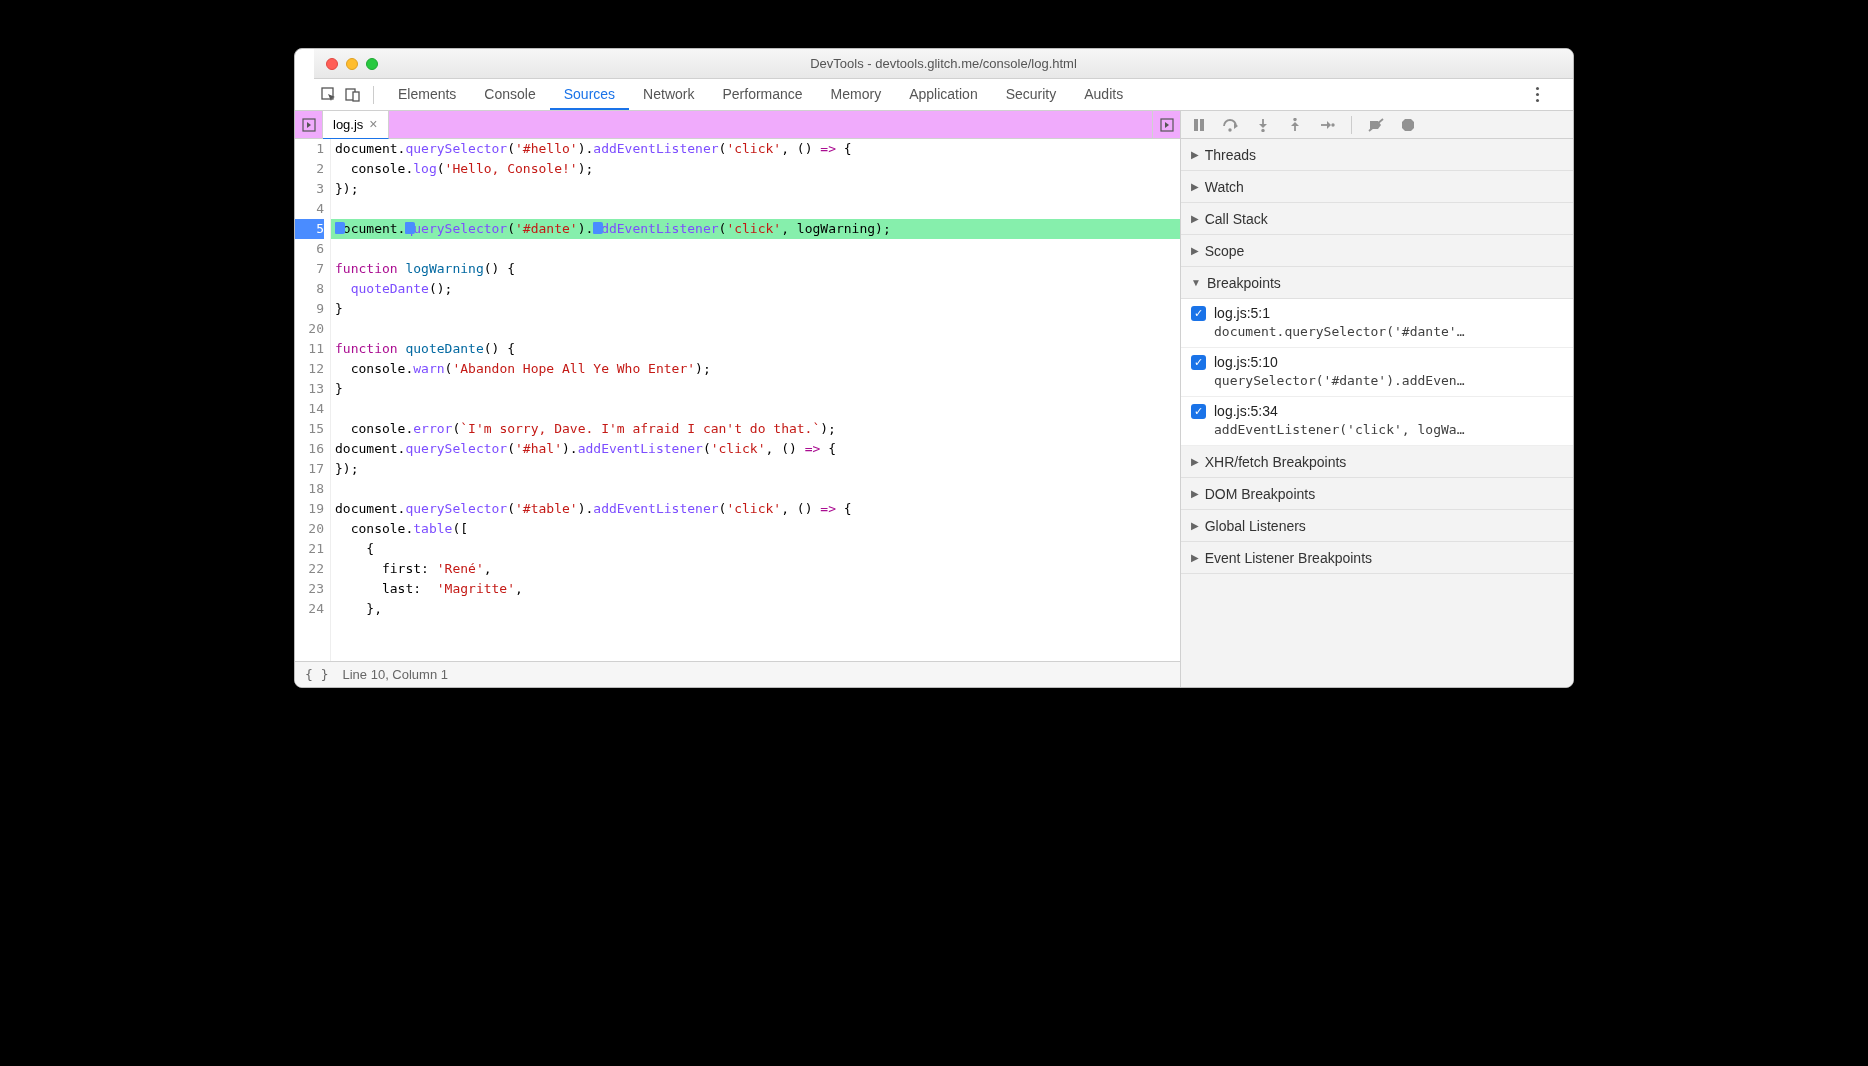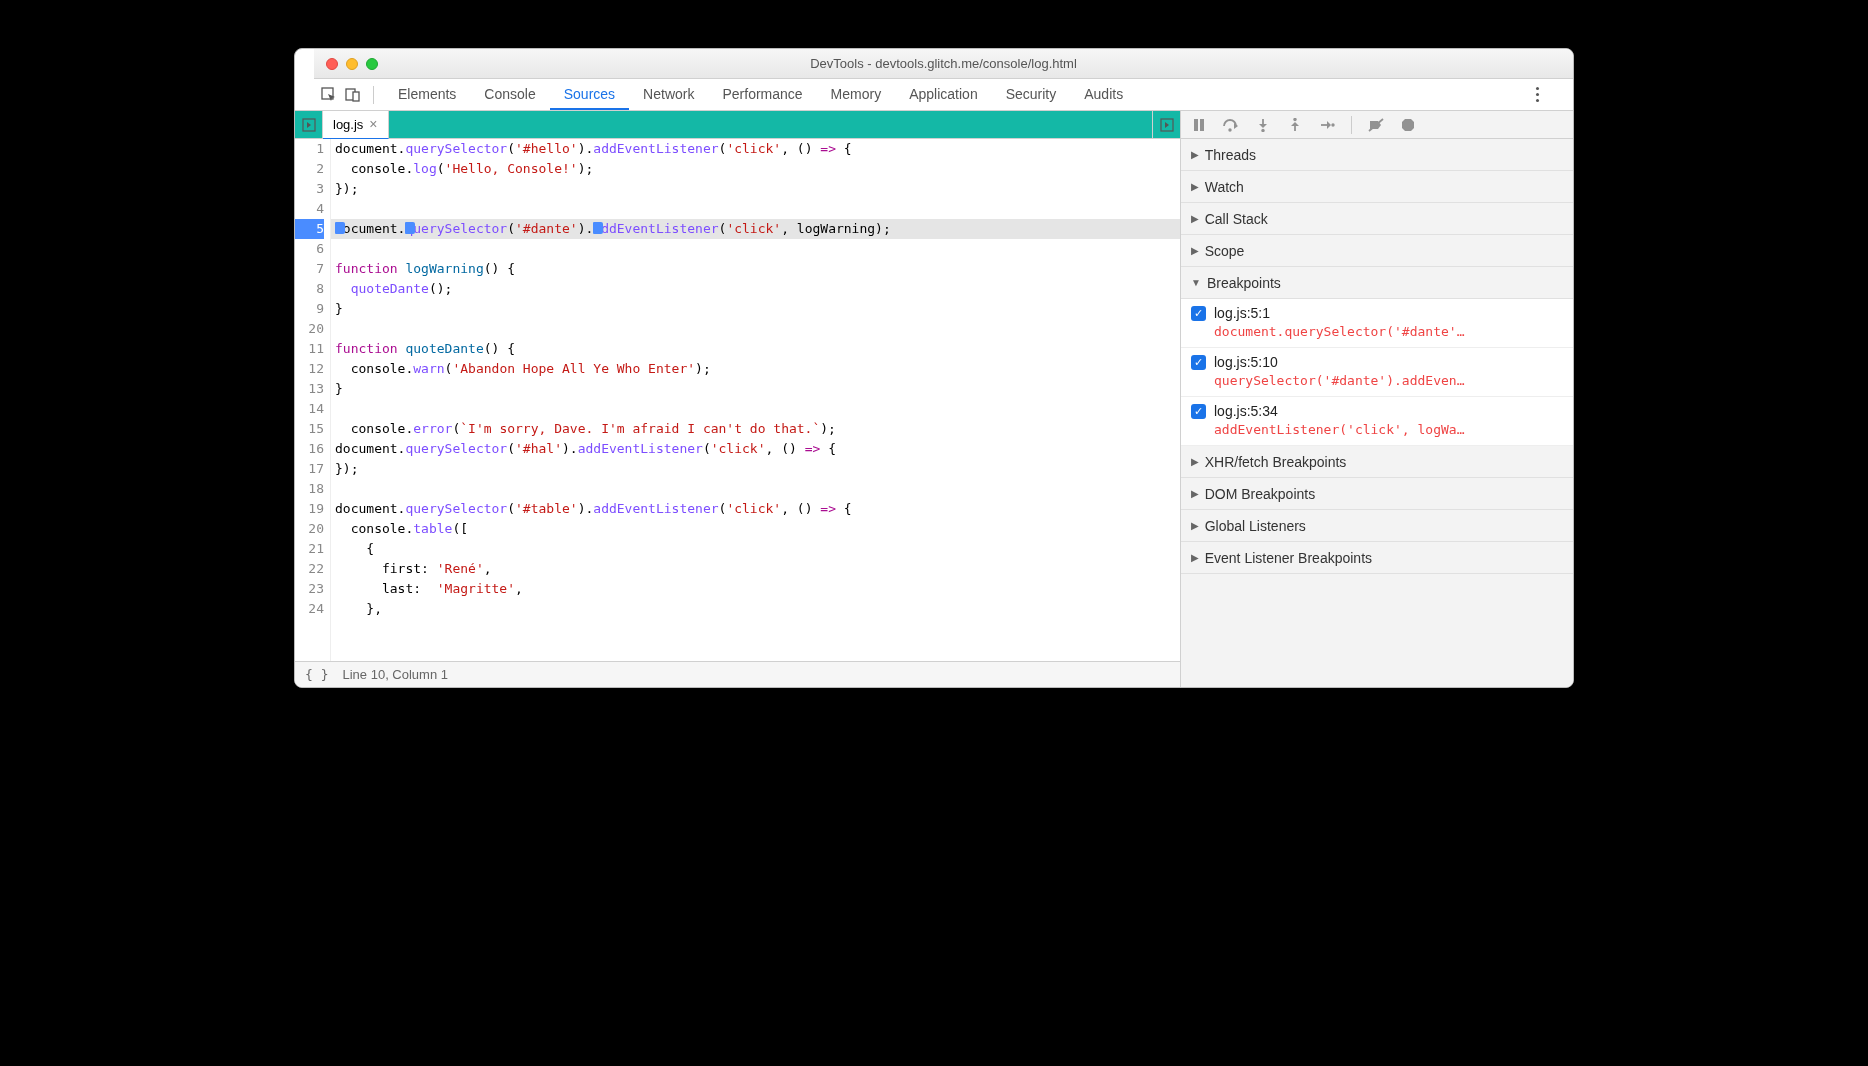--- a/index.html
+++ b/index.html
@@ -16,51 +16,51 @@
 .tb-icon { width: 20px; height: 20px; display: flex; align-items: center; justify-content: center; color: #555; cursor: pointer; }
 .tb-sep { width: 1px; height: 18px; background: #ccc; margin: 0 6px; }
 .tabs { display: flex; gap: 0; }
 .tab { padding: 6px 14px; font-size: 14px; color: #555; cursor: pointer; border-bottom: 2px solid transparent; }
 .tab.active { color: #1a73e8; border-bottom-color: #1a73e8; }
 .tb-spacer { flex: 1; }
 .menu-icon { padding: 0 10px; cursor: pointer; color: #555; display: flex; flex-direction: column; gap: 3px; }
 .menu-icon span { width: 3px; height: 3px; background: #555; border-radius: 50%; }
 .content { display: flex; height: 576px; }
 .left { flex: 1; display: flex; flex-direction: column; border-right: 1px solid #d0d0d0; min-width: 0; }
-.file-tabs { height: 28px; border-bottom: 1px solid #d0d0d0; display: flex; align-items: center; background: #14b8a6; }
+.file-tabs { height: 28px; border-bottom: 1px solid #d0d0d0; display: flex; align-items: center; background: #f0abfc; }
 .ft-icon { width: 28px; height: 28px; display: flex; align-items: center; justify-content: center; border-right: 1px solid #d0d0d0; cursor: pointer; }
 .ft-tab { display: flex; align-items: center; height: 28px; padding: 0 10px; background: #fff; border-right: 1px solid #d0d0d0; border-bottom: 1px solid #1a73e8; cursor: pointer; gap: 6px; font-size: 13px; }
 .ft-close { color: #888; font-size: 14px; cursor: pointer; }
 .ft-flex { flex: 1; }
 .editor { flex: 1; display: flex; font-family: Menlo, Consolas, monospace; font-size: 13px; line-height: 20px; overflow: hidden; background: #fff; }
 .gutter { width: 36px; text-align: right; padding-right: 6px; color: #888; background: #fff; border-right: 1px solid #eee; user-select: none; }
 .gutter .ln { height: 20px; }
 .gutter .ln.bp { background: #4a8cff; color: #fff; position: relative; }
 .code { flex: 1; }
 .code .cl { height: 20px; white-space: pre; padding-left: 4px; position: relative; }
-.code .cl.bp { background: #e5e5e5; }
+.code .cl.bp { background: #86efac; }
 .marker { display: inline-block; width: 10px; height: 12px; background: #4a8cff; border-radius: 1px 2px 2px 1px; vertical-align: -1px; position: relative; margin-right: -10px; }
 .tok-fn { color: #7c4dff; }
 .tok-str { color: #c41a16; }
 .tok-kw { color: #aa0d91; }
 .tok-name { color: #0369a1; }
 .statusbar { height: 26px; border-top: 1px solid #d0d0d0; display: flex; align-items: center; padding: 0 10px; gap: 14px; color: #666; font-size: 13px; background: #f6f6f6; }
 .right { width: 392px; display: flex; flex-direction: column; background: #f3f3f3; }
 .dbg-toolbar { height: 28px; border-bottom: 1px solid #d0d0d0; display: flex; align-items: center; padding: 0 8px; gap: 12px; color: #555; }
 .dbg-btn { width: 20px; height: 20px; display: flex; align-items: center; justify-content: center; cursor: pointer; opacity: .55; }
 .dbg-sep { width: 1px; height: 18px; background: #ccc; margin: 0 2px; }
 .panes { flex: 1; overflow-y: auto; }
 .pane-hdr { height: 32px; display: flex; align-items: center; padding: 0 10px; font-size: 14px; color: #333; background: #f3f3f3; border-bottom: 1px solid #e0e0e0; cursor: pointer; gap: 6px; }
 .pane-hdr .tri { font-size: 10px; color: #666; }
 .bp-list { background: #fff; }
 .bp-item { padding: 6px 10px 8px 10px; border-bottom: 1px solid #eee; }
 .bp-row1 { display: flex; align-items: center; gap: 8px; font-size: 14px; color: #222; }
 .bp-chk { width: 15px; height: 15px; border-radius: 3px; background: #1a73e8; display: inline-flex; align-items: center; justify-content: center; flex-shrink: 0; }
 .bp-chk::after { content: "✓"; color: #fff; font-size: 11px; line-height: 1; }
-.bp-row2 { font-family: Menlo, Consolas, monospace; font-size: 13px; color: #ef4444; margin-left: 23px; margin-top: 3px; white-space: nowrap; overflow: hidden; text-overflow: ellipsis; }
+.bp-row2 { font-family: Menlo, Consolas, monospace; font-size: 13px; color: #404040; margin-left: 23px; margin-top: 3px; white-space: nowrap; overflow: hidden; text-overflow: ellipsis; }
 svg { display: block; }
 </style>
 </head>
 <body>
 
 <div class="window">
 
   <div class="titlebar">
     <div class="tl-btns">
       <div class="tl-btn tl-close"></div>

